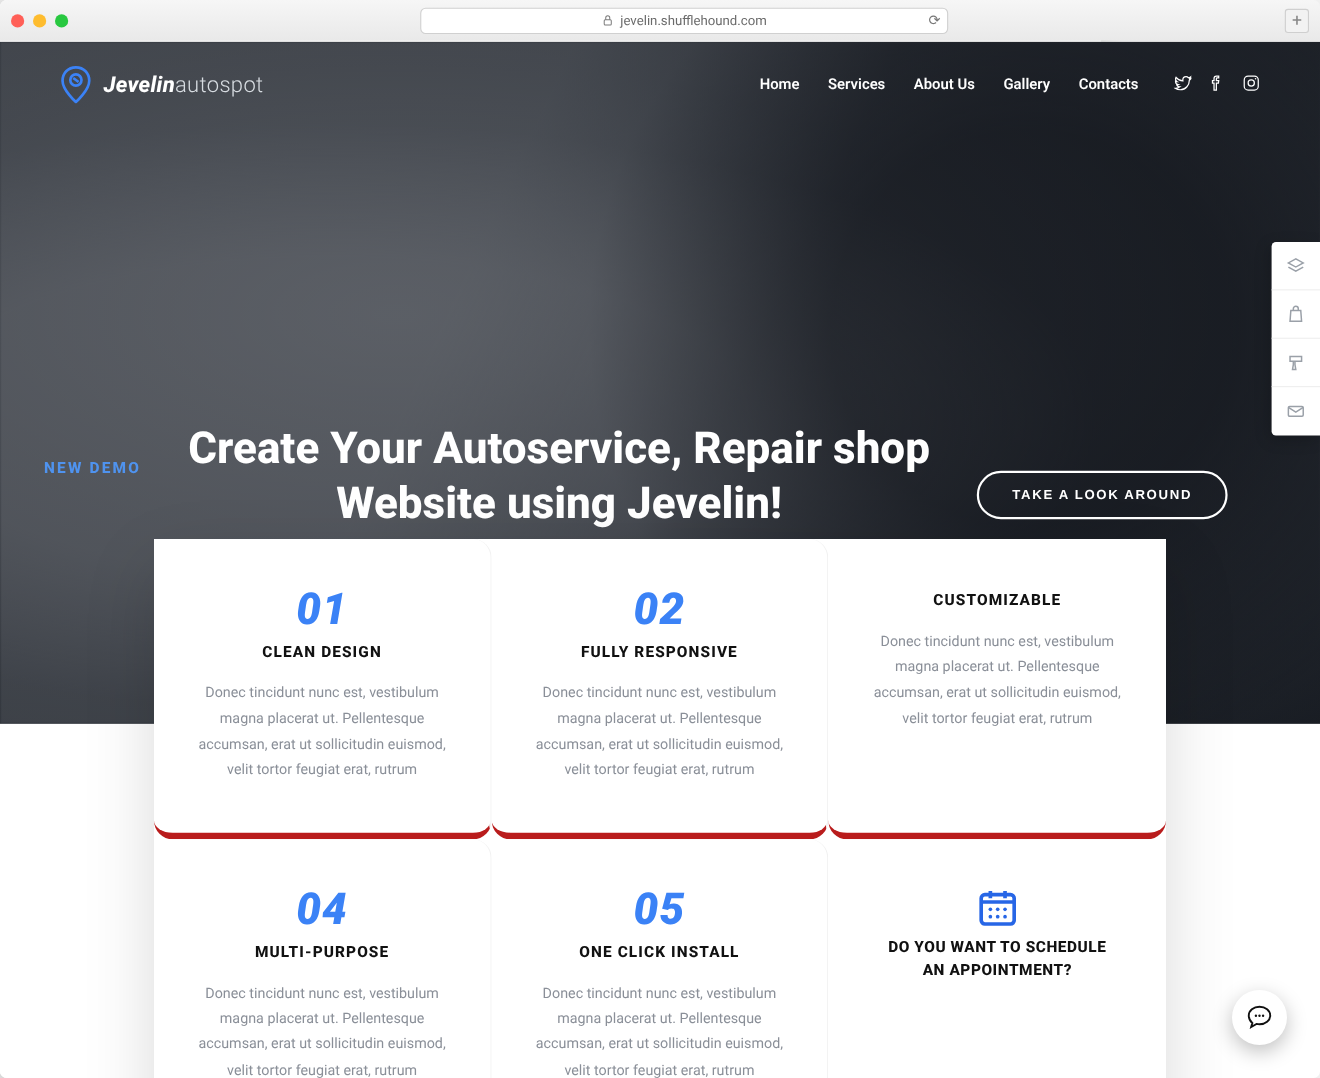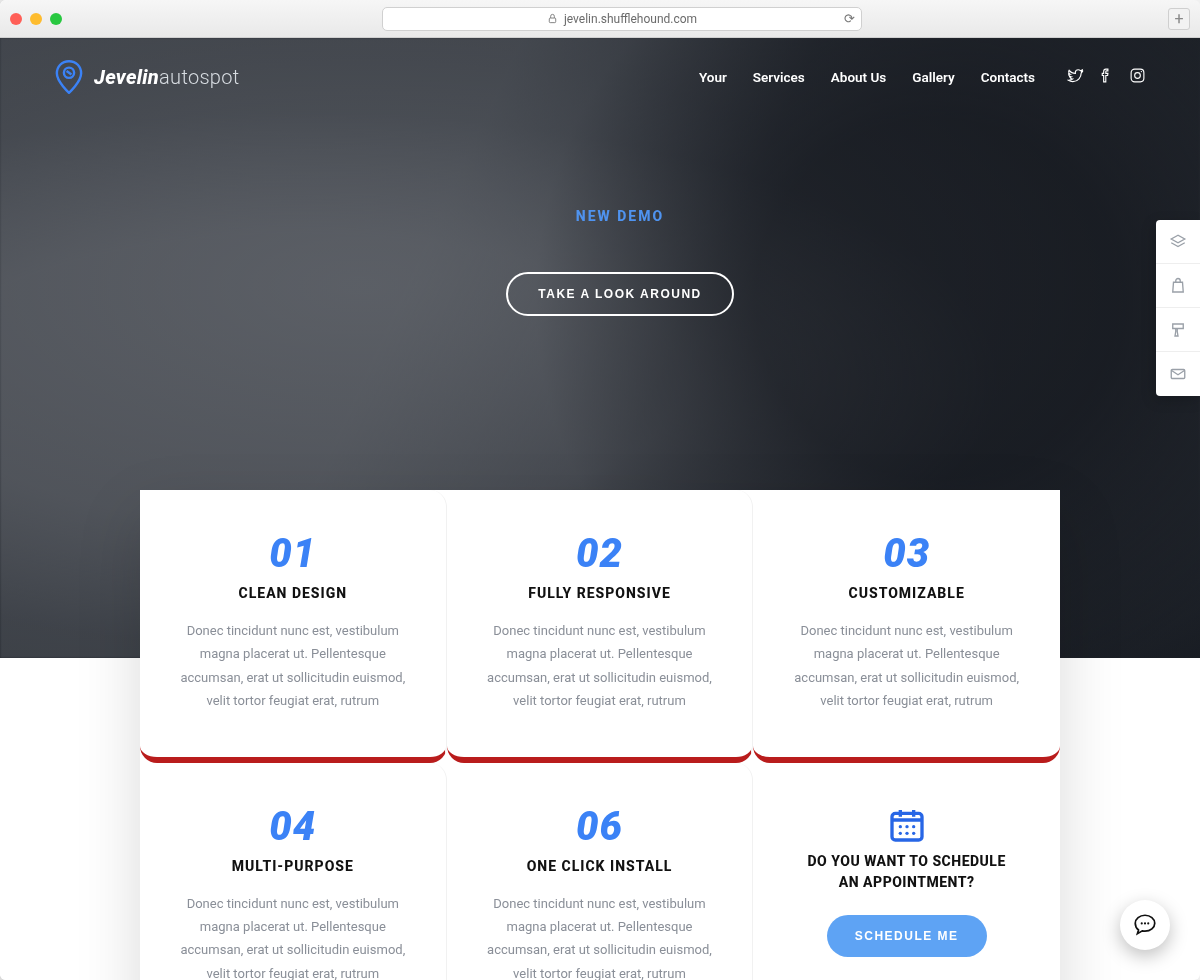--- a/index.html
+++ b/index.html
@@ -35,21 +35,21 @@
   .logo{ display:flex; align-items:center; gap:10px; color:#fff; }
   .logo-mark{ width:30px; height:34px; position:relative; }
   .logo-mark svg{ width:100%; height:100%; }
   .logo-text{ font-size:20px; letter-spacing:.3px; font-weight:300; color:#d7dce1;}
   .logo-text b{ font-weight:800; font-style:italic; color:#fff; }
   .nav{ display:flex; align-items:center; gap:26px; }
   .nav a{ color:#fff; font-size:13.5px; font-weight:600; text-decoration:none; }
   .nav .social{ display:flex; gap:14px; margin-left:6px;}
   .social svg{ width:17px; height:17px; stroke:#fff; fill:none; stroke-width:1.6;}
 
-  .hero-content{ position:absolute; inset:0; display:flex; flex-direction:column; align-items:center; justify-content:flex-start; padding-top:170px; text-align:center; z-index:2; color:#fff; padding-left:40px; }
+  .hero-content{ position:absolute; inset:0; display:flex; flex-direction:row; align-items:center; justify-content:flex-start; padding-top:170px; text-align:center; z-index:2; color:#fff; padding-left:40px; }
   .kicker{ color:#4f93ef; font-weight:800; letter-spacing:2px; font-size:14px; margin-bottom:14px;}
   .hero h1{ font-size:40px; font-weight:800; line-height:1.25; max-width:760px;}
   .cta-outline{ margin-top:34px; height:44px; padding:0 30px; border:2px solid #fff; border-radius:999px; background:transparent; color:#fff; font-size:12px; font-weight:800; letter-spacing:1.5px; cursor:pointer;text-align:right;}
 
   
   .cards-panel{ position:absolute; left:50%; transform:translateX(-50%); top:452px; width:920px; background:#fff; box-shadow:0 25px 60px rgba(0,0,0,.15); z-index:5; }
   .cards-grid{ display:grid; grid-template-columns:repeat(3,1fr); }
   .card{ padding:40px 28px 44px; text-align:center; border-right:1px solid #f1f1f1; border-bottom:6px solid #b91c1c;border-radius:17px; }
   .card:nth-child(3n){ border-right:none; }
   .card .num{ font-size:40px; font-weight:900; color:#3b82f6; font-style:italic; letter-spacing:1px; }
@@ -105,21 +105,21 @@
           <span class="logo-mark">
             <svg viewBox="0 0 24 28">
                 <path d="M12 1C6 1 2 5.5 2 11c0 7 10 16 10 16s10-9 10-16c0-5.5-4-10-10-10Z" fill="none" stroke="#3b82f6" stroke-width="2"></path>
                 <circle cx="12" cy="10.5" r="4.2" fill="none" stroke="#3b82f6" stroke-width="2"></circle>
                 <path d="M10 9l4 3" stroke="#3b82f6" stroke-width="2"></path>
               </svg>
           </span>
           <span class="logo-text"><b>Jevelin</b><span>autospot</span></span>
         </div>
         <div class="nav">
-          <a>Your</a>
+          <a>Home</a>
           <a>Services</a>
           <a>About Us</a>
           <a>Gallery</a>
           <a>Contacts</a>
           <span class="social">
             <span><svg viewBox="0 0 24 24">
                   <path d="M22 5.8c-.7.3-1.5.6-2.3.7.8-.5 1.5-1.3 1.8-2.3-.8.5-1.7.8-2.6 1-.8-.8-1.9-1.3-3-1.3-2.3 0-4.2 1.9-4.2 4.2 0 .3 0 .6.1 1C8.3 9 5.1 7.3 3 4.7c-.4.6-.6 1.3-.6 2.1 0 1.5.7 2.8 1.9 3.5-.7 0-1.3-.2-1.9-.5v.1c0 2 1.4 3.7 3.3 4.1-.3.1-.7.1-1.1.1-.3 0-.5 0-.8-.1.5 1.7 2.1 2.9 4 2.9-1.5 1.1-3.3 1.8-5.3 1.8H2c1.8 1.2 4 1.9 6.3 1.9 7.5 0 11.7-6.3 11.7-11.7v-.5c.8-.6 1.5-1.3 2-2.1Z"></path>
                 </svg></span>
             <span><svg viewBox="0 0 24 24">
                   <path d="M14 3h-3c-2 0-3 1.3-3 3.3V9H6v3h2v9h3v-9h2.6l.4-3H11V6.6c0-.7.2-1.1 1.1-1.1H14V3Z"></path>
@@ -128,66 +128,65 @@
                   <rect x="3" y="3" width="18" height="18" rx="5"></rect>
                   <circle cx="12" cy="12" r="4"></circle>
                   <circle cx="17.5" cy="6.5" r="1" fill="#fff" stroke="none"></circle>
                 </svg></span>
           </span>
         </div>
       </div>
 
       <div class="hero-content">
         <div class="kicker">NEW DEMO</div>
+        <h1>Create Your Autoservice, Repair shop Website using Jevelin!</h1>
         <button class="cta-outline">TAKE A LOOK AROUND</button>
       </div>
     </div>
 
     <div class="cards-panel">
       <div class="cards-grid">
         <div class="card">
           <div class="num">01</div>
           <h3>CLEAN DESIGN</h3>
           <p>Donec tincidunt nunc est, vestibulum magna placerat ut. Pellentesque accumsan, erat ut sollicitudin euismod, velit tortor feugiat erat, rutrum</p>
         </div>
         <div class="card">
           <div class="num">02</div>
           <h3>FULLY RESPONSIVE</h3>
           <p>Donec tincidunt nunc est, vestibulum magna placerat ut. Pellentesque accumsan, erat ut sollicitudin euismod, velit tortor feugiat erat, rutrum</p>
         </div>
         <div class="card">
-          <div class="num">03</div>
           <h3>CUSTOMIZABLE</h3>
           <p>Donec tincidunt nunc est, vestibulum magna placerat ut. Pellentesque accumsan, erat ut sollicitudin euismod, velit tortor feugiat erat, rutrum</p>
         </div>
         <div class="card">
           <div class="num">04</div>
           <h3>MULTI-PURPOSE</h3>
           <p>Donec tincidunt nunc est, vestibulum magna placerat ut. Pellentesque accumsan, erat ut sollicitudin euismod, velit tortor feugiat erat, rutrum</p>
         </div>
         <div class="card">
-          <div class="num">06</div>
+          <div class="num">05</div>
           <h3>ONE CLICK INSTALL</h3>
           <p>Donec tincidunt nunc est, vestibulum magna placerat ut. Pellentesque accumsan, erat ut sollicitudin euismod, velit tortor feugiat erat, rutrum</p>
         </div>
         <div class="card">
           <div class="cal-icon">
             <svg viewBox="0 0 24 24">
                 <rect x="3" y="5" width="18" height="16" rx="2"></rect>
                 <path d="M3 9h18M8 3v4M16 3v4"></path>
                 <circle cx="8" cy="13" r="1" fill="#2766e6" stroke="none"></circle>
                 <circle cx="12" cy="13" r="1" fill="#2766e6" stroke="none"></circle>
                 <circle cx="16" cy="13" r="1" fill="#2766e6" stroke="none"></circle>
                 <circle cx="8" cy="17" r="1" fill="#2766e6" stroke="none"></circle>
                 <circle cx="12" cy="17" r="1" fill="#2766e6" stroke="none"></circle>
                 <circle cx="16" cy="17" r="1" fill="#2766e6" stroke="none"></circle>
               </svg>
           </div>
           <div class="sched-h">DO YOU WANT TO SCHEDULE AN APPOINTMENT?</div>
-          <button class="btn-primary">SCHEDULE ME</button>
         </div>
       </div>
     </div>
 
     <div class="side-toolbar">
       <div class="tbtn">
           <svg viewBox="0 0 24 24">
             <path d="M12 3 3 8l9 5 9-5-9-5Z"></path>
             <path d="m3 13 9 5 9-5"></path>
           </svg>

